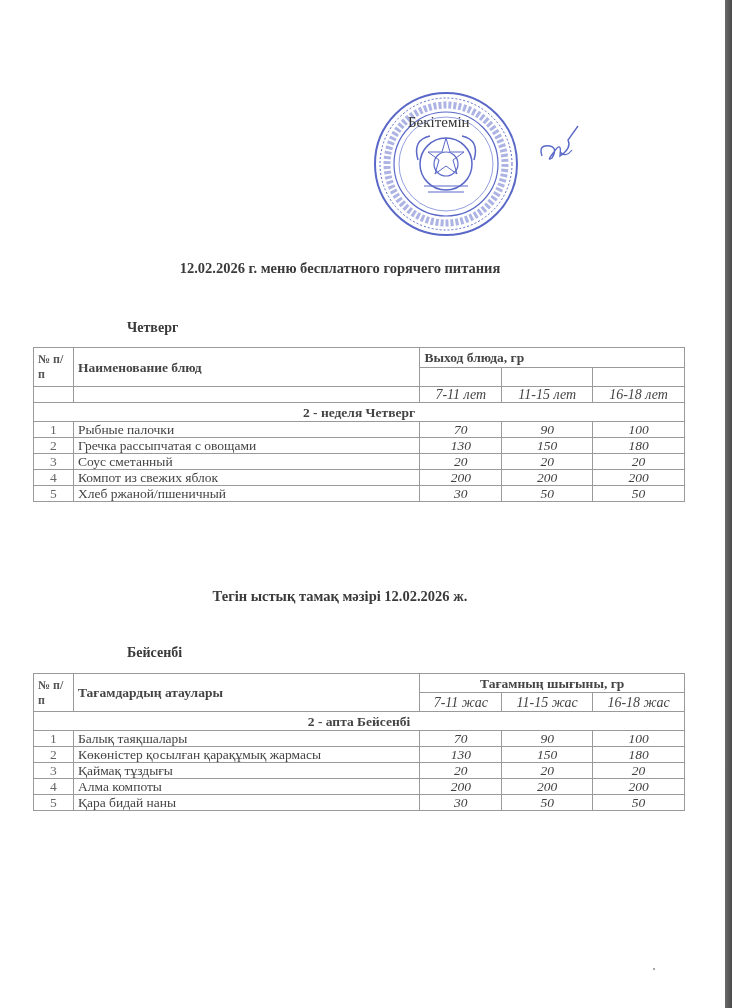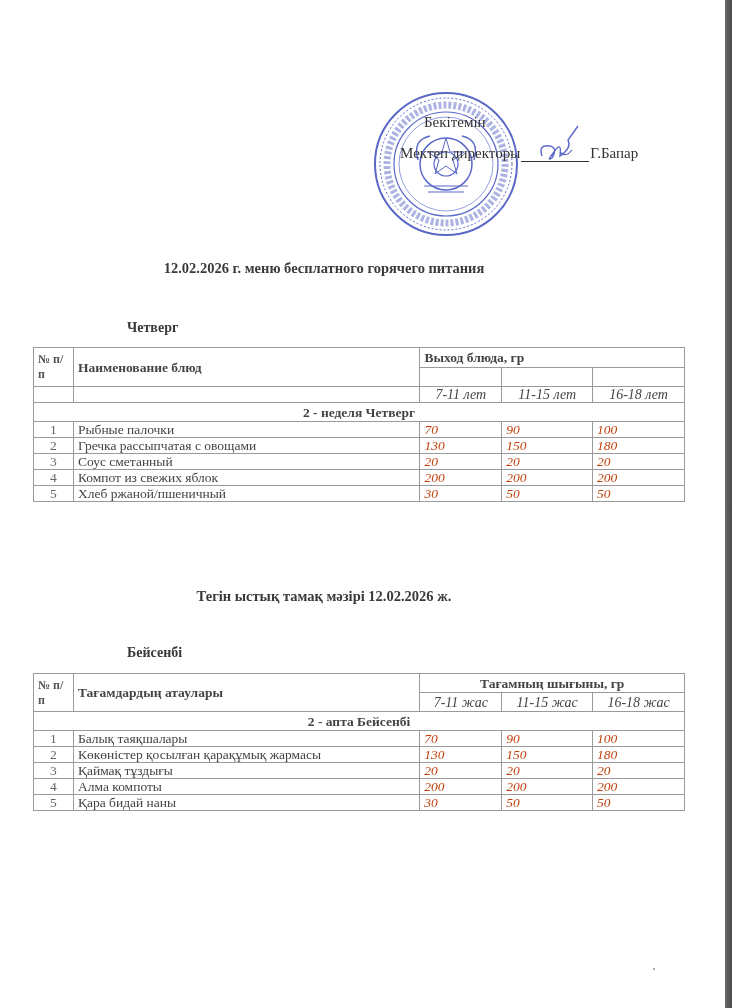--- a/index.html
+++ b/index.html
@@ -33,21 +33,21 @@
     }
     .stamp {
       position: absolute;
       left: 0;
       top: 0;
       width: 148px;
       height: 148px;
     }
     .approve-word {
       position: absolute;
-      left: 52px;
+      left: 36px;
       top: 24px;
       font-size: 15px;
       color: #333;
     }
     .director-line {
       position: absolute;
       left: 28px;
       top: 55px;
       font-size: 15px;
       color: #333;
@@ -65,21 +65,21 @@
     }
     .signature {
       position: absolute;
       left: 160px;
       top: 32px;
       width: 60px;
       height: 44px;
     }
     .doc-title {
       position: absolute;
-      left: 0;
+      left: 16px;
       width: 648px;
       text-align: center;
       font-weight: bold;
       font-size: 14.5px;
       color: #3a3a3a;
     }
     .day-label {
       position: absolute;
       left: 106px;
       font-weight: bold;
@@ -117,21 +117,22 @@
       font-weight: bold;
       font-size: 13.5px;
     }
     .age {
       font-style: italic;
       text-align: center;
       font-size: 14px;
     }
     .val {
       font-style: italic;
-      color: #c2410c;
+      text-align: center;
+      color: #404040;
     }
     .week-row {
       text-align: center;
       font-weight: bold;
       font-size: 13.5px;
     }
     .dot {
       position: absolute;
       left: 653px;
       top: 968px;
@@ -155,25 +156,20 @@
 
     <circle cx="74" cy="74" r="59" fill="none" stroke="#6a76cc" stroke-width="7" stroke-dasharray="3 2" opacity="0.55"></circle>
 
     <circle cx="74" cy="74" r="26" fill="none" stroke="#5a68c8" stroke-width="1.5"></circle>
     <circle cx="74" cy="74" r="12" fill="none" stroke="#5a68c8" stroke-width="1.2"></circle>
     <path d="M74 48 L78 62 L92 62 L81 70 L85 84 L74 76 L63 84 L67 70 L56 62 L70 62 Z" fill="none" stroke="#5a68c8" stroke-width="1"></path>
     <path d="M46 70 Q40 50 58 46 M102 70 Q108 50 90 46" fill="none" stroke="#5a68c8" stroke-width="1.5"></path>
     <path d="M52 96 L96 96 M56 102 L92 102" stroke="#5a68c8" stroke-width="1.2"></path>
   </svg>
   <div class="approve-word">Бекітемін</div>
-  <div class="director-line">
-    <span>Мектеп директоры</span>
-    <span class="sign-blank"></span>
-    <span>Г.Бапар</span>
-  </div>
   <svg class="signature" viewBox="0 0 60 44">
     <path d="M10 34 Q6 22 18 24 Q26 26 20 36 Q14 40 22 30 Q30 18 28 34 Q40 26 36 18 L46 4" fill="none" stroke="#5a68c8" stroke-width="1.4"></path>
     <path d="M28 30 Q34 36 40 28" fill="none" stroke="#5a68c8" stroke-width="1.2"></path>
   </svg>
 </div>
 
 <div class="doc-title" style="top:260px;">12.02.2026 г.  меню бесплатного горячего питания</div>
 <div class="day-label" style="top:320px;">Четверг</div>
 
 <table class="menu" style="left:33px; top:347px; width:652px;">

